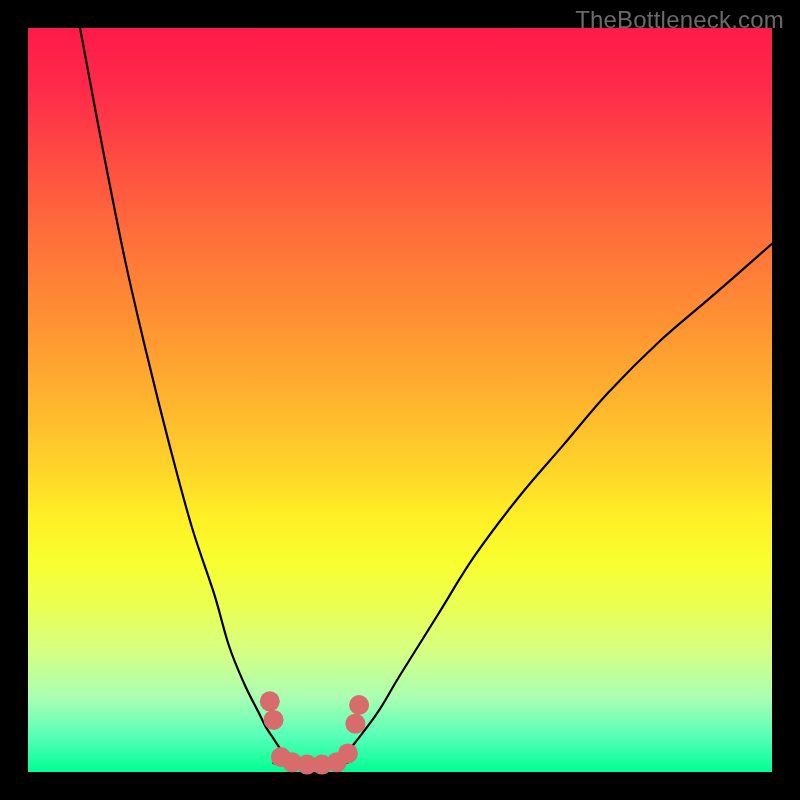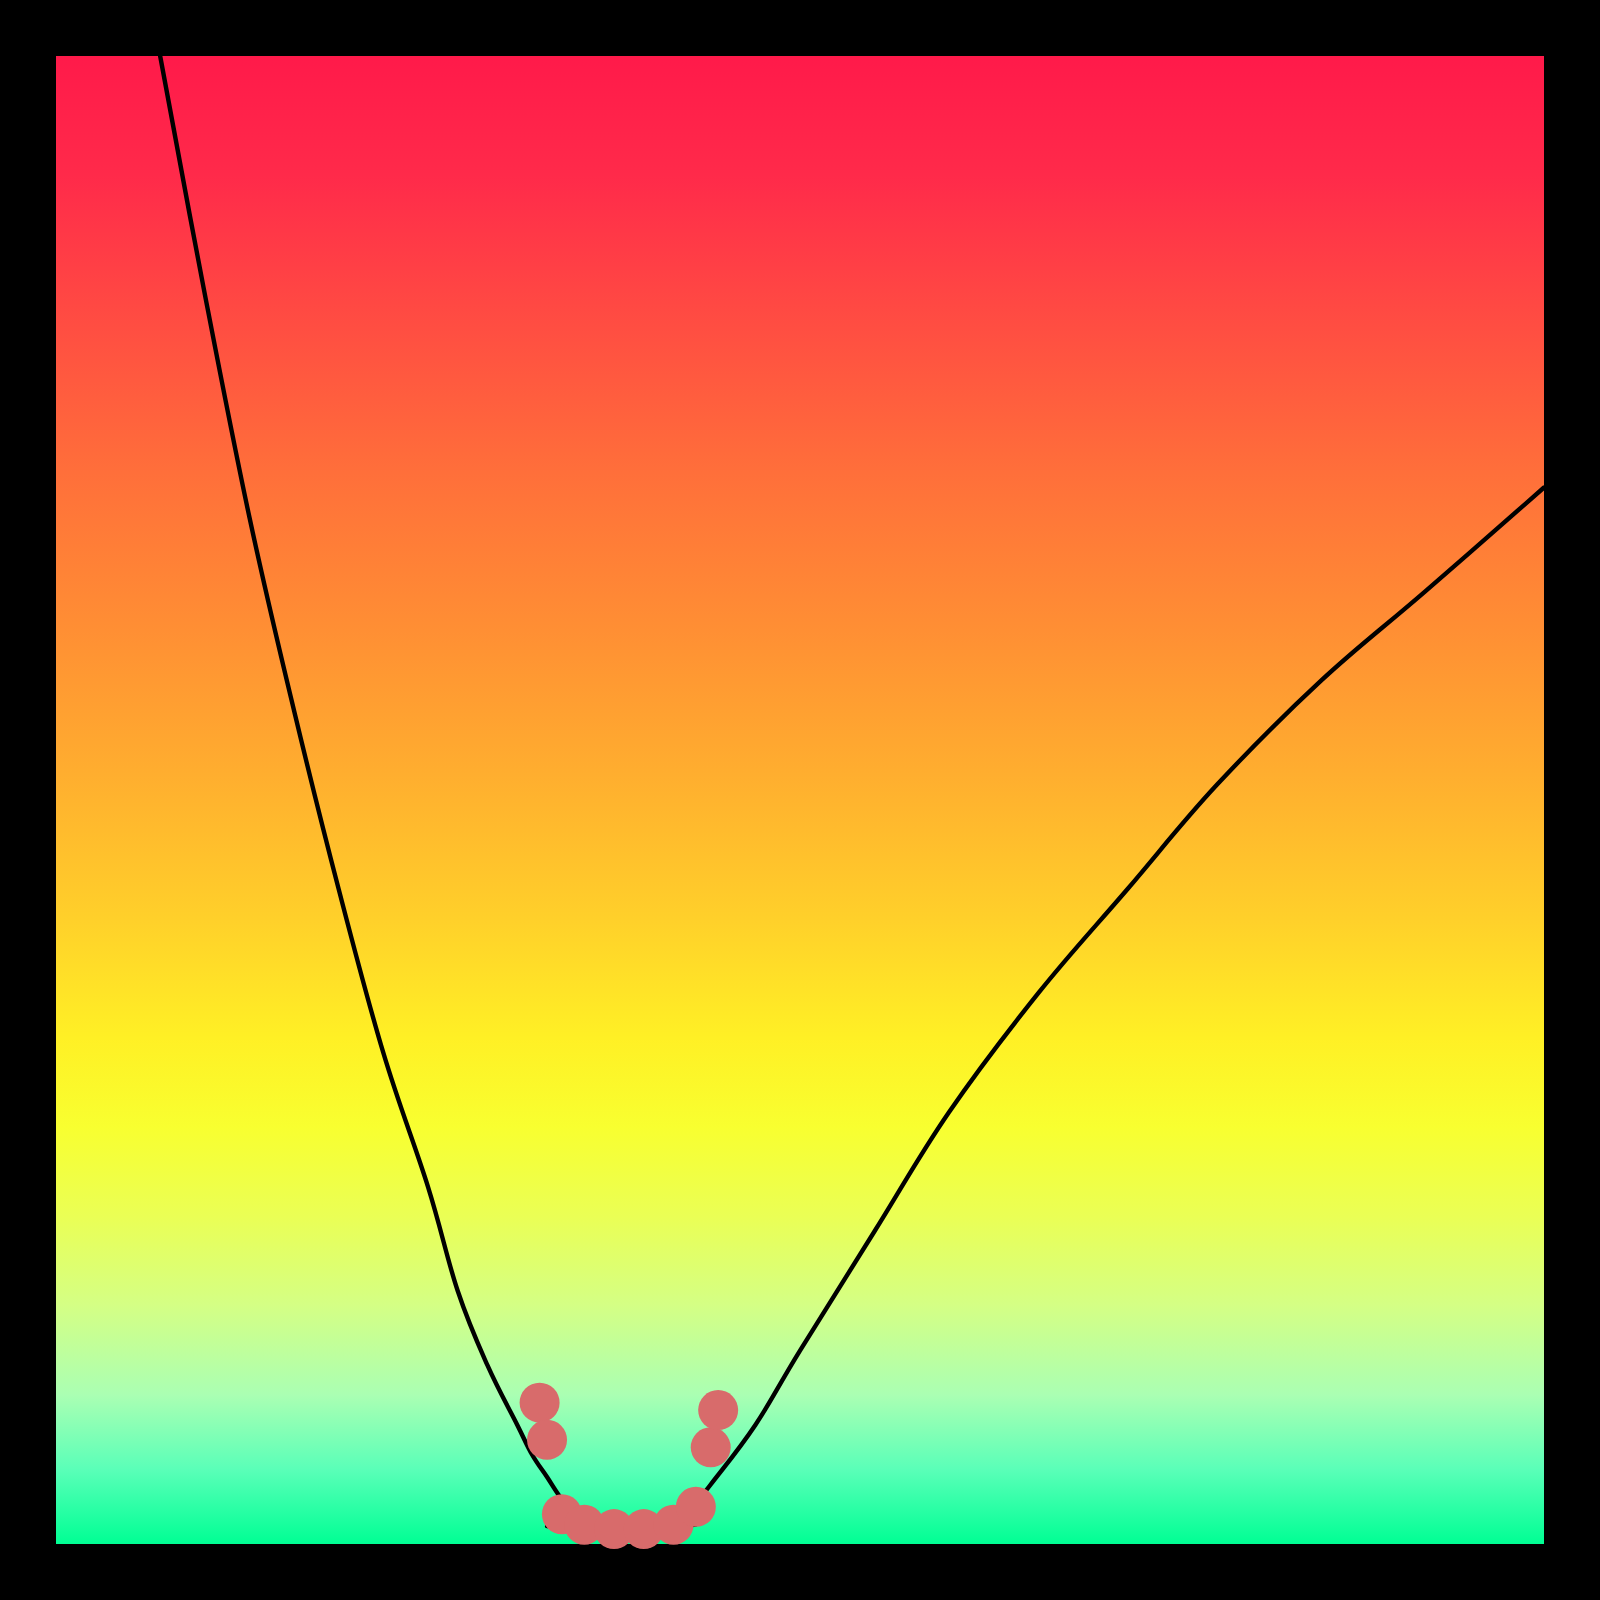--- a/index.html
+++ b/index.html
@@ -66,20 +66,21 @@
   }
   .marker {
     fill: #d86b6b;
     stroke: none;
   }
 </style>
 </head>
 <body>
 
 <div class="frame">
+  <div class="watermark">TheBottleneck.com</div>
 
   <div class="plot-area">
     <svg class="curve" viewBox="0 0 744 744">
       <path id="left-curve" class="curve-path" d="M 52.080000000000005,0 C 56.09760000000001,21.427200000000013 66.3648,77.52480000000008 74.4,119.04000000000008 C 82.43520000000001,160.55520000000007 88.6848,193.1424 96.72,230.64 C 104.7552,268.13759999999996 111.0048,293.87999999999994 119.04,327.35999999999996 C 127.07520000000001,360.84 133.3248,385.8384 141.36,416.64 C 149.39520000000002,447.4416 155.6448,471.696 163.68,498.48 C 171.7152,525.264 179.304,544.0128000000001 186,565.44 C 192.696,586.8672 195.52320000000003,601.4496 200.88000000000002,617.52 C 206.23680000000002,633.5903999999999 210.4032,642.6672 215.76,654.72 C 221.11679999999998,666.7728000000001 226.62239999999997,676.4448 230.64,684.48 C 234.6576,692.5152 235.4016,694.6728 238.08,699.36 C 240.75840000000002,704.0472 242.8416,706.5024 245.52,710.52 C 248.19840000000002,714.5376 250.28160000000003,718.332 252.96,721.68 C 255.6384,725.0279999999999 257.72159999999997,727.1111999999999 260.4,729.12 C 263.0784,731.1288000000001 266.50079999999997,732.1704 267.84,732.84"></path>
       <path id="right-curve" class="curve-path" d="M 312.47999999999996,732.84 C 315.1584,729.4920000000001 320.664,722.9448 327.36,714.24 C 334.05600000000004,705.5352 341.64480000000003,696.5328000000001 349.68,684.48 C 357.7152,672.4272 361.2864,664.6895999999999 372,647.28 C 382.7136,629.8704 395.80800000000005,609.1872 409.20000000000005,587.76 C 422.59200000000004,566.3328 431.6688,549.6672 446.4,528.24 C 461.1312,506.81280000000004 474.9696,488.80800000000005 491.04,468.72 C 507.1104,448.632 519.6096,435.3888 535.68,416.64 C 551.7503999999999,397.89119999999997 562.9104000000001,383.3088 580.32,364.56 C 597.7296,345.8112 613.6512,329.88960000000003 632.4,312.48 C 651.1487999999999,295.0704 664.392,285.2496 684.48,267.84 C 704.568,250.43039999999996 733.2864,225.1344 744,215.76"></path>
       <path id="valley-flat" class="curve-path" d="M 245.52,735.072 C 248.1984,735.33984 255.04319999999998,736.29216 260.4,736.56 C 265.7568,736.8278399999999 269.92319999999995,736.56 275.28,736.56 C 280.6368,736.56 284.8032,736.56 290.16,736.56 C 295.51680000000005,736.56 299.68319999999994,736.9617599999999 305.03999999999996,736.56 C 310.3968,736.15824 317.2416,734.7297599999999 319.92,734.328"></path>
       <g id="markers">
           <circle class="marker" cx="241.8" cy="673.3199999999999" r="10"></circle>
           <circle class="marker" cx="245.52" cy="691.92" r="10"></circle>
           <circle class="marker" cx="252.96" cy="729.12" r="10"></circle>

